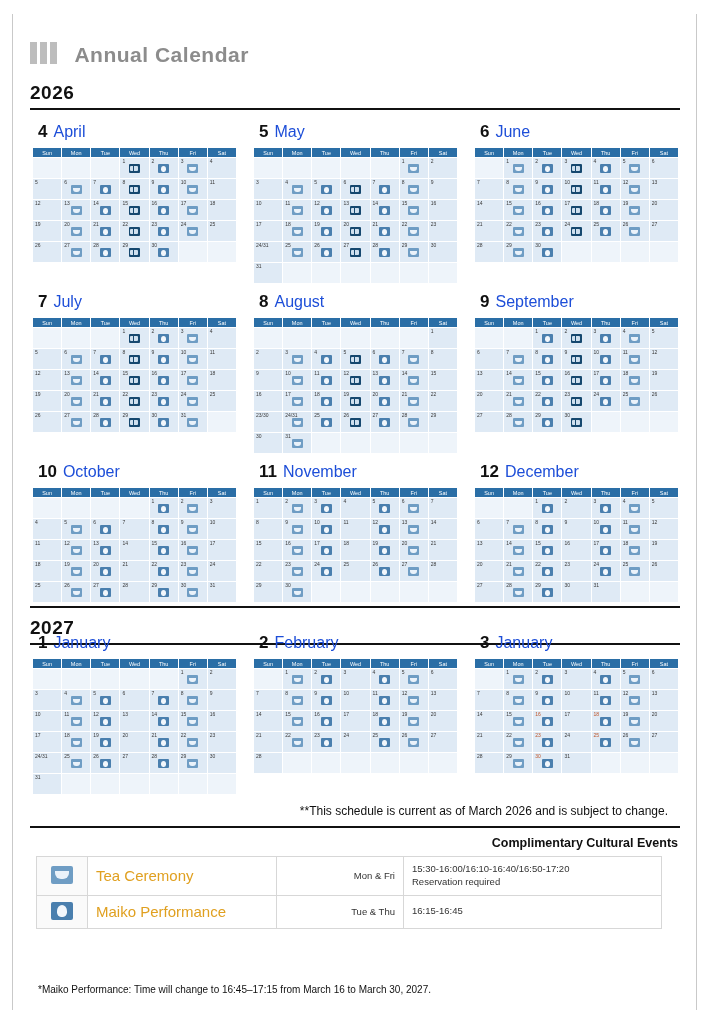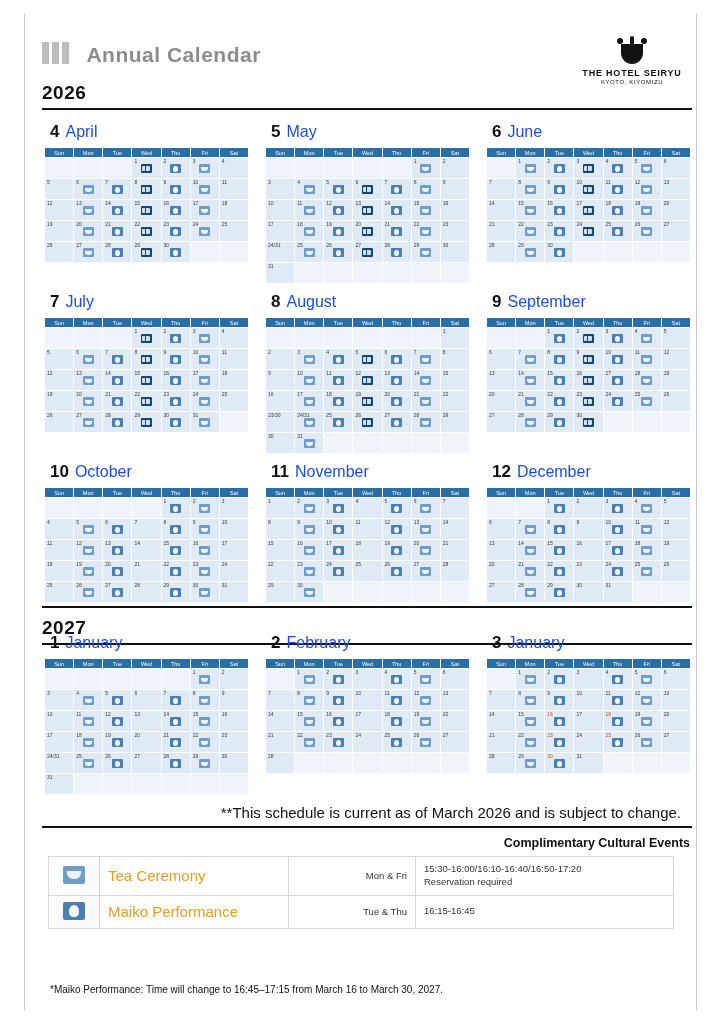--- a/index.html
+++ b/index.html
@@ -7,21 +7,20 @@
     width:709px;height:1024px;
     background:#ffffff;
     font-family:"Liberation Sans", sans-serif;
     color:#1b1b1b;
     position:relative;
     overflow:hidden;
   }
   .page{
     position:absolute;inset:0;
     padding:3px;
-    margin-left:12px;
   }
   
   .edge{
     position:absolute;top:14px;bottom:14px;width:1px;background:#c9c9c9;
   }
   .edge.left{left:12px;}
   .edge.right{right:12px;}
 
   
   .header{
@@ -106,21 +105,21 @@
   .ic.maiko{background:#4a7fae;}
   .ic.maiko:after{content:"";position:absolute;left:3px;top:1.5px;width:5px;height:6px;background:#f2f7fc;border-radius:50% 50% 40% 40%;}
   
   .ic.inst{background:#16486f;}
   .ic.inst:after{content:"";position:absolute;left:1.5px;top:2px;width:8px;height:5px;background:#cfe0ef;border-radius:1px;}
   .ic.inst:before{content:"";position:absolute;left:4.5px;top:2px;width:1px;height:5px;background:#16486f;z-index:2;}
   td.hl{background:#fbe3d3;}
   td.hl .dnum{color:#c0562a;}
 
   .note-sched{
-    position:absolute;right:28px;top:804px;font-size:15px;color:#111;
+    position:absolute;right:41px;top:804px;font-size:12px;color:#111;
   }
 
   
   .events{
     position:absolute;left:32px;top:836px;width:646px;
   }
   .ev-title{font-size:12.5px;font-weight:bold;color:#111;margin-bottom:6px;text-align:right;}
   table.evt{border-collapse:collapse;width:626px;margin-left:4px;font-size:9.5px;}
   table.evt td{border:1px solid #d7d7d7;padding:6px 8px;vertical-align:middle;background:#fff;}
   table.evt td.c-icon{width:34px;text-align:center;background:#fafafa;}
@@ -143,30 +142,20 @@
 </head>
 <body>
 
 <div class="page">
   <div class="edge left"></div>
   <div class="edge right"></div>
 
   <div class="header">
     <span class="bars"><i></i><i></i><i></i></span>
     <span class="title-main">Annual Calendar</span>
-    <div class="logo">
-      <div class="mark">
-        <div class="dot"></div>
-          <div class="dot2"></div>
-          <div class="stem"></div>
-          <div class="cup"></div>
-      </div>
-      <div class="ln1">THE HOTEL SEIRYU</div>
-      <div class="ln2">KYOTO, KIYOMIZU</div>
-    </div>
   </div>
 
   <div class="year y2026">2026</div>
   <div class="hr h1"></div>
   <div class="hr h2"></div>
   <div class="year y2027">2027</div>
   <div class="hr h3"></div>
 
   <div class="months" id="months">
       <div class="row">

